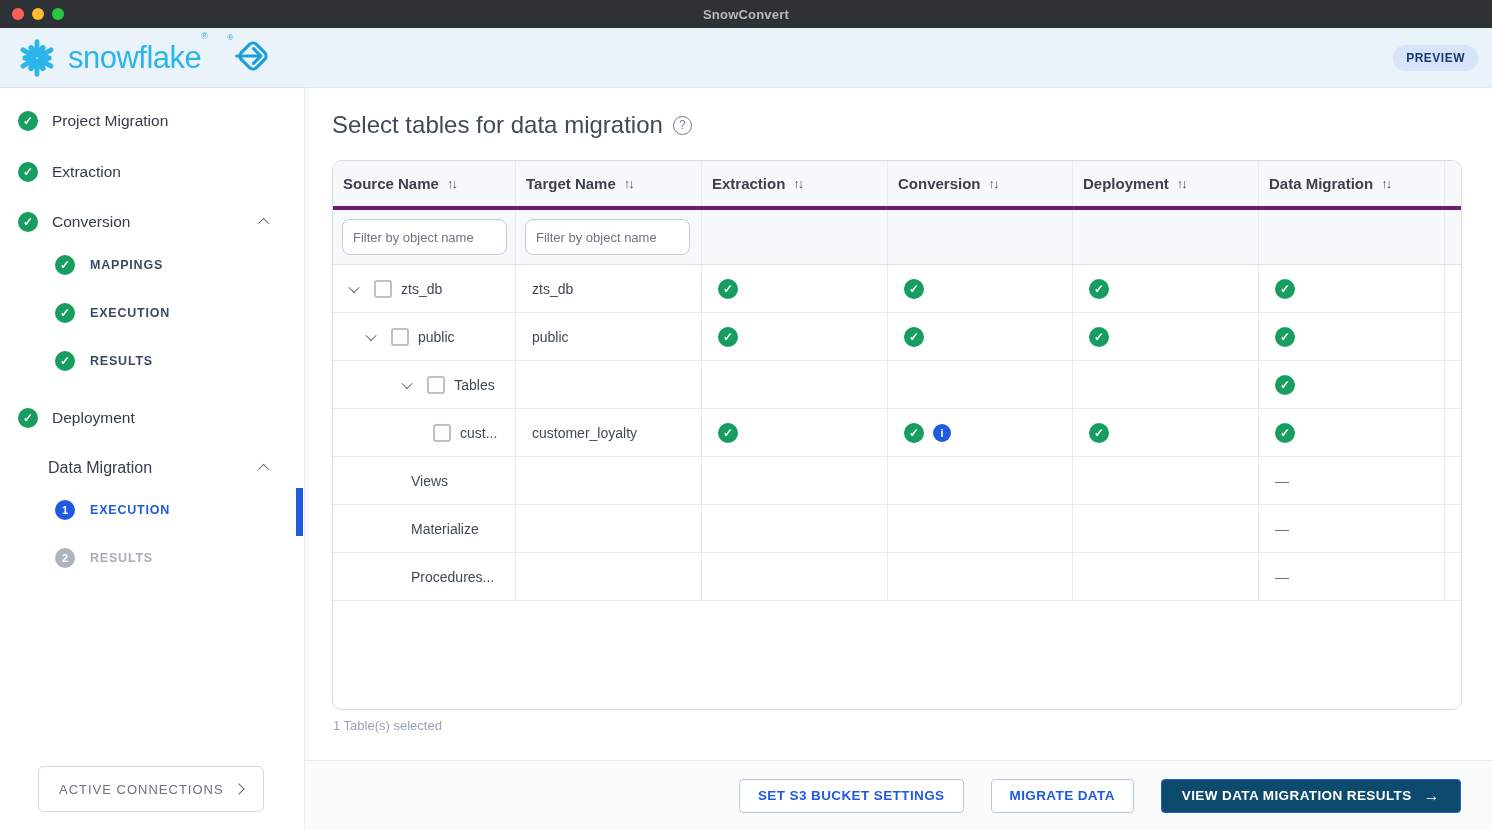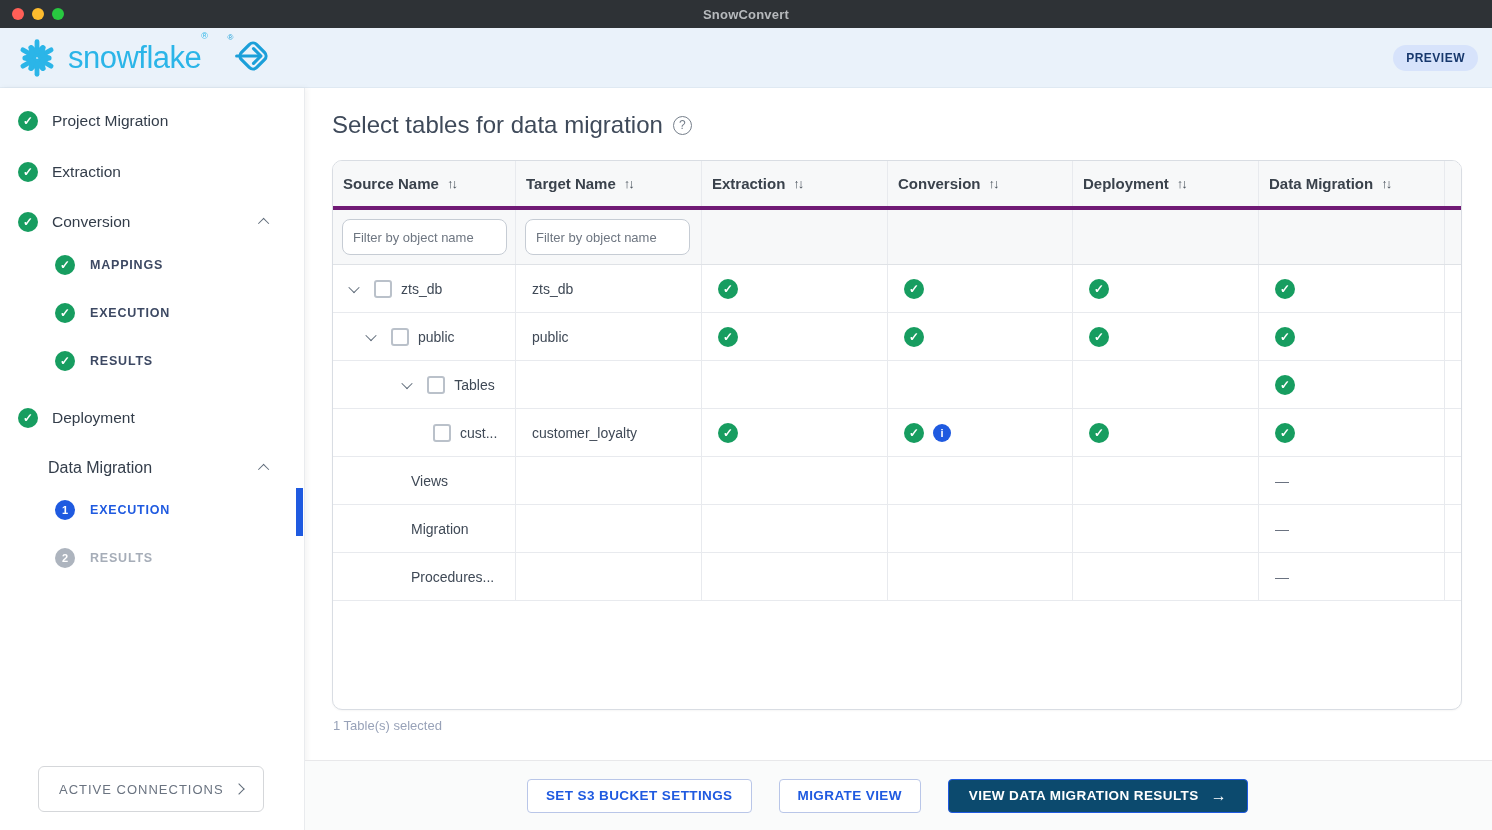--- a/index.html
+++ b/index.html
@@ -99,22 +99,22 @@
   .src .lbl { color:#3f4956; font-size:14px; }
   .tgt { padding-left:16px; color:#3f4956; font-size:14px; }
   .st { padding-left:16px; }
   .pl-r0 { padding-left:17px; } .pl-r1 { padding-left:34px; } .pl-r2 { padding-left:50px;justify-content:center; }
   .pl-r3 { padding-left:100px; } .pl-label { padding-left:78px; }
 
   .table-note { position:absolute; left:333px; top:718px; color:#98a2b8; font-size:13px; }
 
   
   .footer { position:absolute; left:305px; top:760px; width:1187px; height:70px; background:#fafbfb;
-            border-top:1px solid #e8e8ea; display:flex; align-items:center; justify-content:center;
-            gap:27px; padding-right:22px; }
+            border-top:1px solid #e8e8ea; display:flex; align-items:center; justify-content:flex-end;
+            gap:27px; padding-right:31px; }
   .btn { height:34px; border-radius:4px; font-size:13.5px; font-weight:600; letter-spacing:.4px;
          display:inline-flex; align-items:center; justify-content:center; padding:0 18px;
          cursor:pointer; font-family:"Liberation Sans", sans-serif; }
   .btn.outline { background:#fff; border:1px solid #b9c6e8; color:#1f5ae0; }
   .btn.primary { background:#0c4a6e; border:1px solid #1f5ae0; color:#fff; padding:0 20px; }
   .btn .arrow { margin-left:12px; font-size:16px; font-weight:400; }
 </style>
 </head>
 <body>
 
@@ -369,21 +369,21 @@
       <div class="tc c3 st"></div>
       <div class="tc c4 st"></div>
       <div class="tc c5 st">
           <span class="ic-dash">—</span>
         </div>
       <div class="tc gut"></div>
     </div>
 
     <div class="trow">
       <div class="tc c0 src pl-label">
-        <span class="lbl">Migration</span>
+        <span class="lbl">Materialize</span>
       </div>
       <div class="tc c1 tgt"></div>
       <div class="tc c2 st"></div>
       <div class="tc c3 st"></div>
       <div class="tc c4 st"></div>
       <div class="tc c5 st">
           <span class="ic-dash">—</span>
         </div>
       <div class="tc gut"></div>
     </div>
@@ -400,20 +400,20 @@
           <span class="ic-dash">—</span>
         </div>
       <div class="tc gut"></div>
     </div>
   </div>
 
   <div class="table-note">1 Table(s) selected</div>
 
   <div class="footer">
     <button class="btn outline">SET S3 BUCKET SETTINGS</button>
-    <button class="btn outline">MIGRATE VIEW</button>
+    <button class="btn outline">MIGRATE DATA</button>
     <button class="btn primary">
       <span>VIEW DATA MIGRATION RESULTS</span>
       <span class="arrow">→</span>
     </button>
   </div>
 
 </div>
 
 </body></html>

